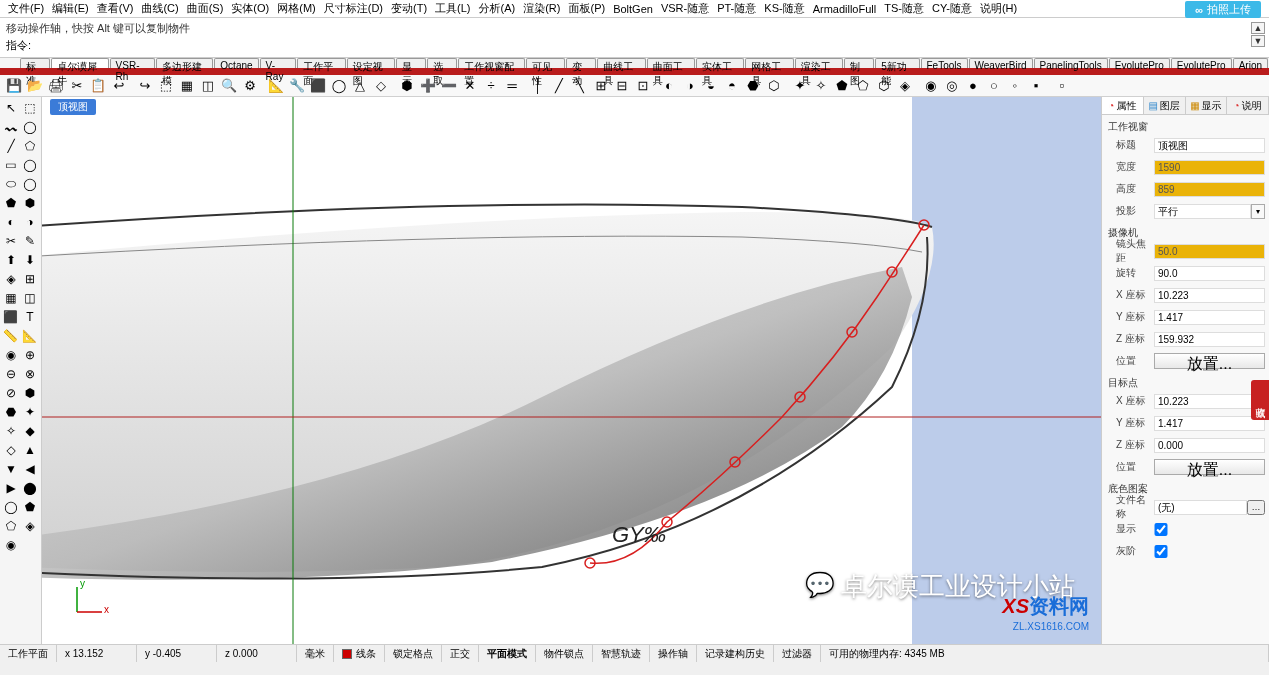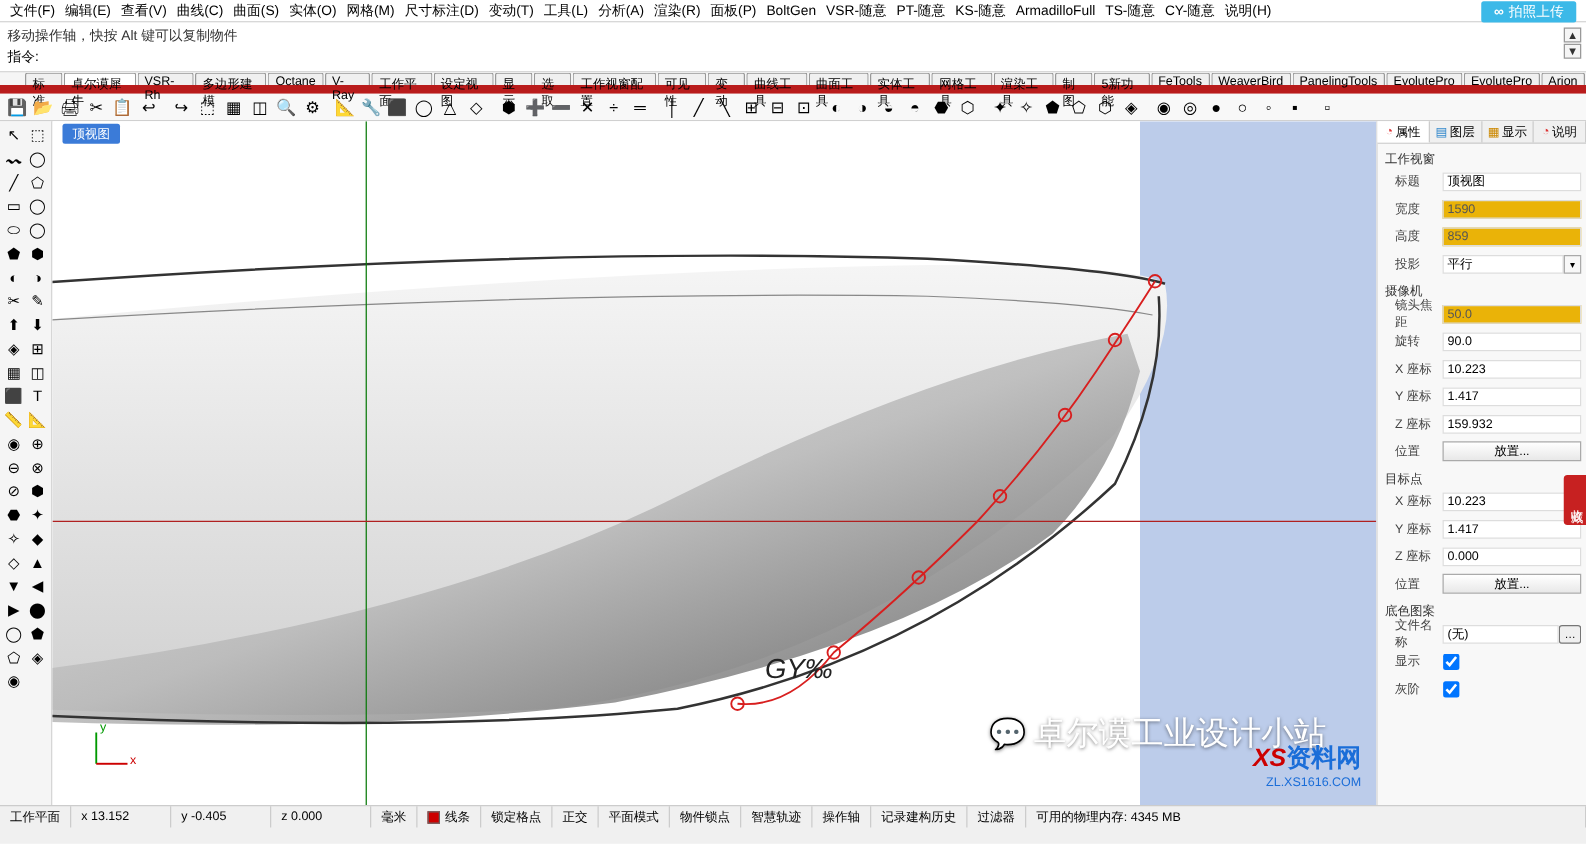--- a/index.html
+++ b/index.html
@@ -43,28 +43,28 @@
 .rp-tabs { height: 18px; display: flex; border-bottom: 1px solid #ccc; background:#f0f0f0;}
 .rp-tab { flex: 1; font-size: 10px; text-align: center; padding: 2px 0; border-right: 1px solid #ccc; cursor: pointer; display:flex;align-items:center;justify-content:center;gap:2px;}
 .rp-tab.active { background: #fff; }
 .rp-body { padding: 4px; font-size: 10px; }
 .rp-section { margin-bottom: 6px; }
 .rp-section-title { font-weight: normal; color: #333; margin-bottom: 2px; padding:1px 2px;}
 .rp-row { display: flex; align-items: center; height: 16px; margin-bottom: 6px; }
 .rp-label { width: 48px; padding-left: 10px; color: #444; }
 .rp-value { flex: 1; background: #fff; border: 1px solid #ddd; padding: 0 3px; height: 15px; line-height:14px;}
 .rp-value.gray{background:#eab308;color:#555;}
-.rp-btn { flex:1; background: linear-gradient(#fff,#e8e8e8); border:1px solid #aaa; font-size:10px; height:16px; cursor:pointer;text-align:center;}
+.rp-btn { flex:1; background: linear-gradient(#fff,#e8e8e8); border:1px solid #aaa; font-size:16px; height:16px; cursor:pointer;text-align:center;}
 .rp-check{width:14px;}
 
 .statusbar { height: 18px; background: #f0f0f0; border-top: 1px solid #ccc; display: flex; align-items: center; font-size: 10px; }
 .sb-cell { border-right: 1px solid #ccc; padding: 0 8px; height: 100%; display: flex; align-items: center; white-space: nowrap; }
 .sb-cell.btn{cursor:pointer;}
 
-.watermark{position:absolute;bottom:40px;right:40px;color:#fff;font-size:26px;text-shadow:0 1px 3px rgba(0,0,0,0.5);z-index:6;display:flex;align-items:center;gap:6px;}
+.watermark{position:absolute;bottom:40px;right:26px;color:#fff;font-size:26px;text-shadow:0 1px 3px rgba(0,0,0,0.5);z-index:6;display:flex;align-items:flex-start;gap:6px;}
 .watermark .wechat-icon:before{content:"💬";font-size:24px;}
 .watermark2{position:absolute;bottom:12px;right:12px;z-index:6;font-size:11px;text-align:right;}
 .watermark2 .xs{color:#c00;font-weight:bold;font-style:italic;font-size:20px;}
 .watermark2 .zl{color:#1a6dd8;font-size:20px;font-weight:bold;}
 .watermark2 .url{color:#1a6dd8;font-size:10px;}
 
 .side-tab{position:absolute;right:0;top:380px;width:18px;height:40px;background:#c72121;color:#fff;writing-mode:vertical-rl;font-size:10px;display:flex;align-items:center;justify-content:center;z-index:7;border-radius:3px 0 0 3px;}
 </style>
 </head>
 <body>
@@ -420,21 +420,21 @@
   <div class="sb-cell" style="width:80px">y -0.405</div>
   <div class="sb-cell" style="width:80px">z 0.000</div>
   <div class="sb-cell">毫米</div>
   <div class="sb-cell">
       <span style="display:inline-block;width:10px;height:10px;background:#c00;margin-right:4px;border:1px solid #666"></span>
       <span>线条</span>
     </div>
   <div id="sbfields" style="display:flex;height:100%">
       <div class="sb-cell btn">锁定格点</div>
       <div class="sb-cell btn">正交</div>
-      <div class="sb-cell btn" style="font-weight: normal;">平面模式</div>
+      <div class="sb-cell btn" style="font-weight: bold;">平面模式</div>
       <div class="sb-cell btn" style="font-weight: normal;">物件锁点</div>
       <div class="sb-cell btn">智慧轨迹</div>
       <div class="sb-cell btn" style="font-weight: normal;">操作轴</div>
       <div class="sb-cell btn">记录建构历史</div>
       <div class="sb-cell btn">过滤器</div>
     </div>
   <div class="sb-cell" style="flex:1">可用的物理内存: 4345 MB</div>
 </div>
 
 </body></html>

